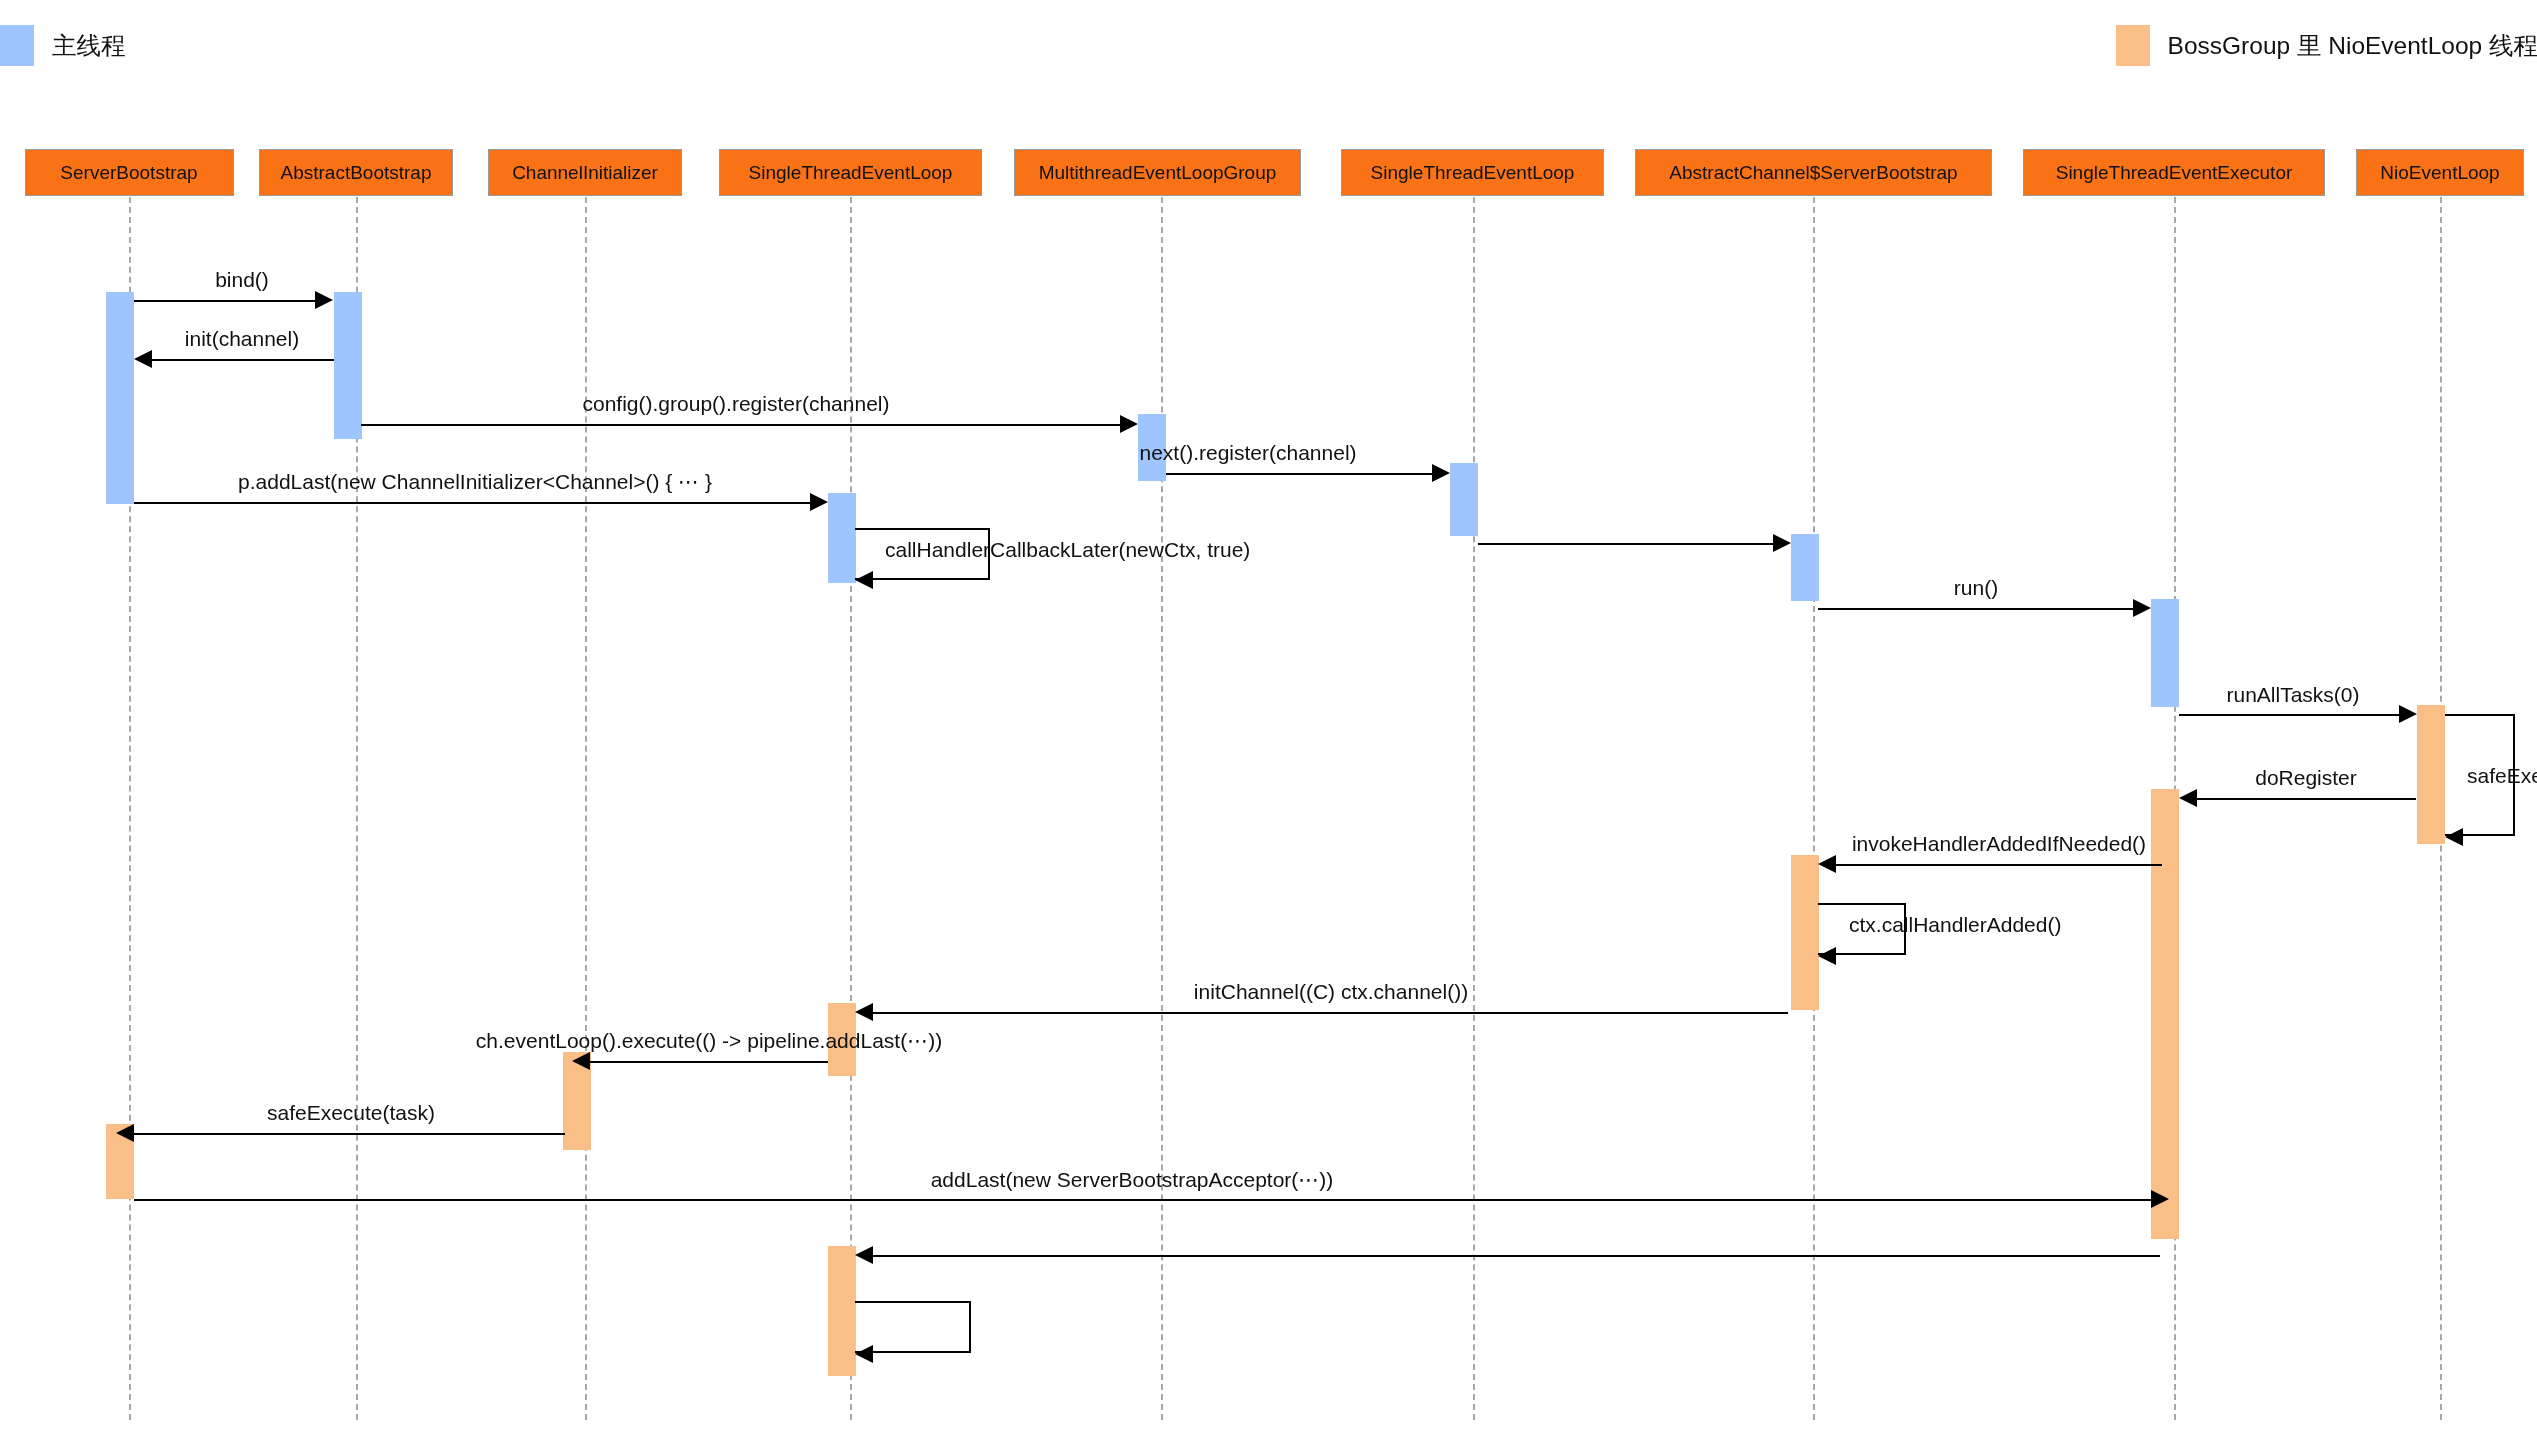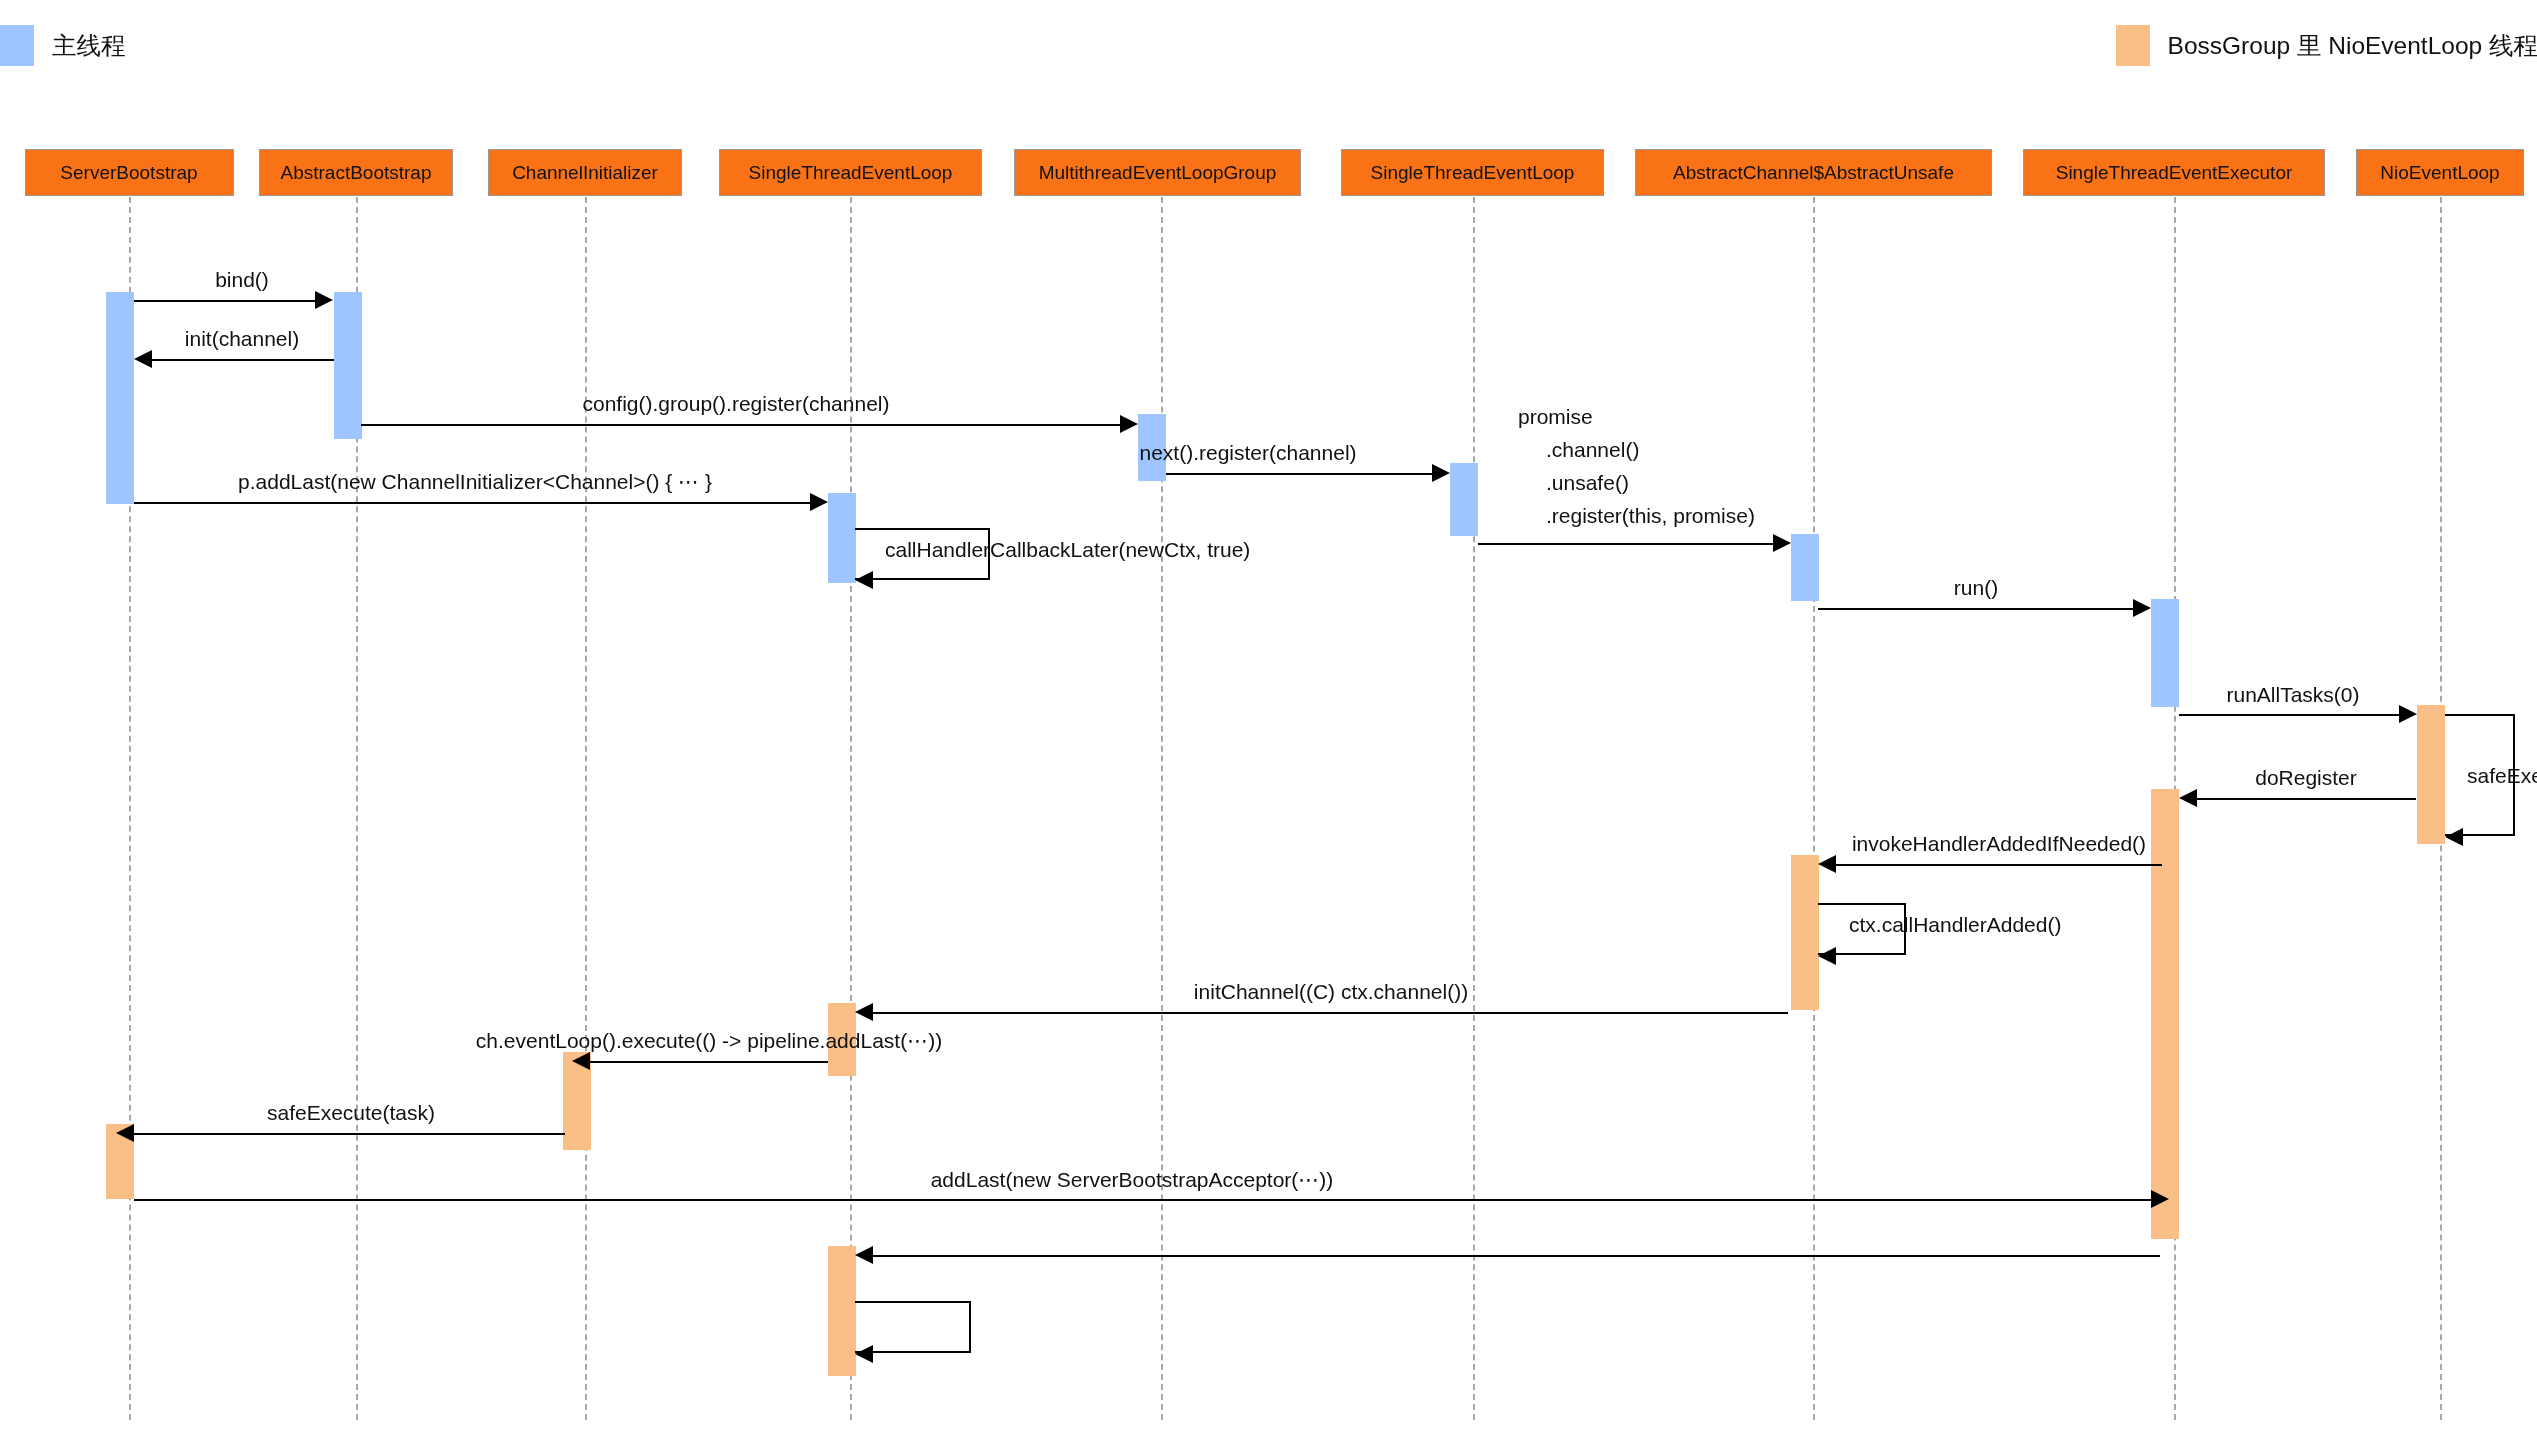--- a/index.html
+++ b/index.html
@@ -75,21 +75,21 @@
   <div class="plabel" style="left:719px;top:149px;width:263px;">
     <span>SingleThreadEventLoop</span>
   </div>
   <div class="plabel" style="left:1014px;top:149px;width:287px;">
     <span>MultithreadEventLoopGroup</span>
   </div>
   <div class="plabel" style="left:1341px;top:149px;width:263px;">
     <span>SingleThreadEventLoop</span>
   </div>
   <div class="plabel" style="left:1635px;top:149px;width:357px;">
-    <span>AbstractChannel$AbstractUnsafe</span>
+    <span>AbstractChannel$ServerBootstrap</span>
   </div>
   <div class="plabel" style="left:2023px;top:149px;width:302px;">
     <span>SingleThreadEventExecutor</span>
   </div>
   <div class="plabel" style="left:2356px;top:149px;width:168px;">
     <span>NioEventLoop</span>
   </div>
 
   <div class="lifeline" style="left:129px; top:197px; height:1223px;"></div>
   <div class="lifeline" style="left:356px; top:197px; height:1223px;"></div>
@@ -144,26 +144,20 @@
   <div class="msg" style="left:1166px;top:473px;width:266px;"></div>
   <div class="arrowhead right" style="left:1432px;top:464px;"></div>
   <div class="mlabel center" style="left:1248px;top:441px;">next().register(channel)</div>
 
   <div class="msg" style="left:134px;top:502px;width:676px;"></div>
   <div class="arrowhead right" style="left:810px;top:493px;"></div>
   <div class="mlabel center" style="left:475px;top:470px;">p.addLast(new ChannelInitializer&lt;Channel&gt;() { ⋯ }</div>
 
   <div class="msg" style="left:1478px;top:543px;width:295px;"></div>
   <div class="arrowhead right" style="left:1773px;top:534px;"></div>
-  <div class="mlines" style="left:1518px;top:400px;">
-    <div>promise</div>
-    <div style="padding-left:28px;">.channel()</div>
-    <div style="padding-left:28px;">.unsafe()</div>
-    <div style="padding-left:28px;">.register(this, promise)</div>
-  </div>
 
   <div class="self" style="left:855px;top:528px;width:135px;height:52px;"></div>
   <div class="arrowhead left" style="left:855px;top:571px;"></div>
   <div class="mlabel" style="left:885px;top:538px;">callHandlerCallbackLater(newCtx, true)</div>
 
   <div class="msg" style="left:1818px;top:608px;width:315px;"></div>
   <div class="arrowhead right" style="left:2133px;top:599px;"></div>
 
   <div class="mlabel center" style="left:1976px;top:576px;">run()</div>
 

